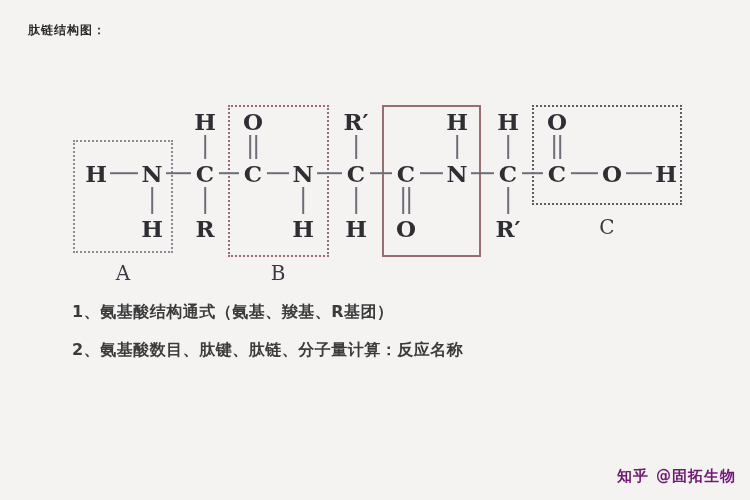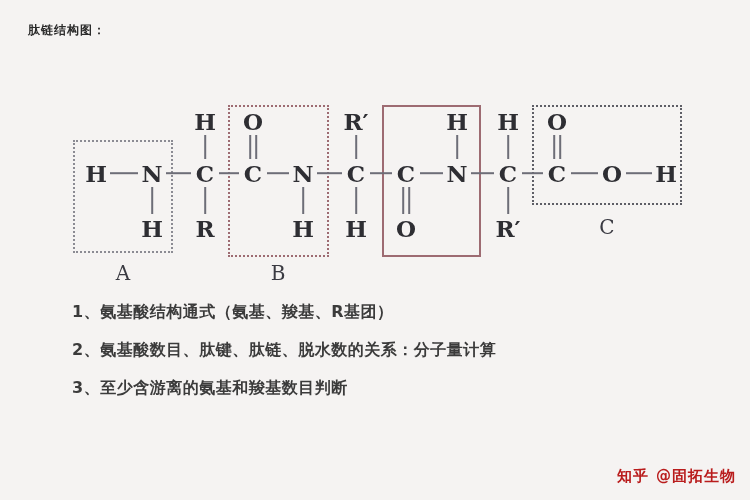--- a/index.html
+++ b/index.html
@@ -115,21 +115,21 @@
     white-space: nowrap;
   }
 
   
   .watermark {
     position: absolute;
     right: 14px;
     bottom: 14px;
     font-size: 15px;
     font-weight: bold;
-    color: #b91c1c;
+    color: #701a75;
     letter-spacing: 1px;
     white-space: nowrap;
     user-select: none;
   }
   .watermark .wm-sep { display: inline-block; width: 7px; }
 </style>
 </head>
 <body>
 
 <div id="page">
@@ -191,21 +191,20 @@
       <div class="atom" style="left: 508px; top: 26px;">H</div>
       <div class="atom prime" style="left: 508px; top: 133px;">R′</div>
       <div class="atom" style="left: 557px; top: 78px;">C</div>
       <div class="atom" style="left: 557px; top: 26px;">O</div>
       <div class="atom" style="left: 612px; top: 78px;">O</div>
       <div class="atom" style="left: 666px; top: 78px;">H</div>
     </div>
 
   <div class="list" id="notes-list">
       <div class="list-item"><span>1、</span><span>氨基酸结构通式（氨基、羧基、R基团）</span></div>
-      <div class="list-item"><span>2、</span><span>氨基酸数目、肽键、肽链、脱水数的关系：分子量计算</span></div>
-      <div class="list-item"><span>3、</span><span>至少含游离的氨基和羧基数目判断</span></div>
+      <div class="list-item"><span>2、</span><span>氨基酸数目、肽键、肽链、分子量计算：反应名称</span></div>
     </div>
 
   <div class="watermark">
     <span>知乎</span><span class="wm-sep"></span><span>@固拓生物</span>
   </div>
 
 </div>
 
 </body></html>

